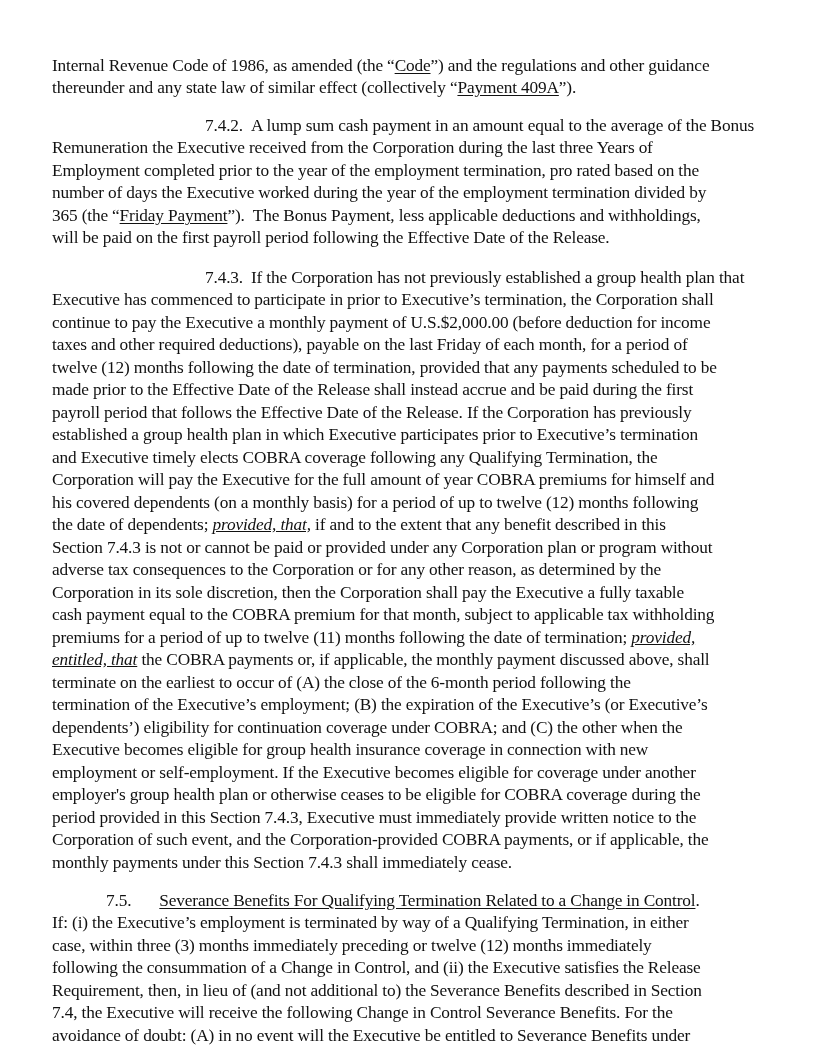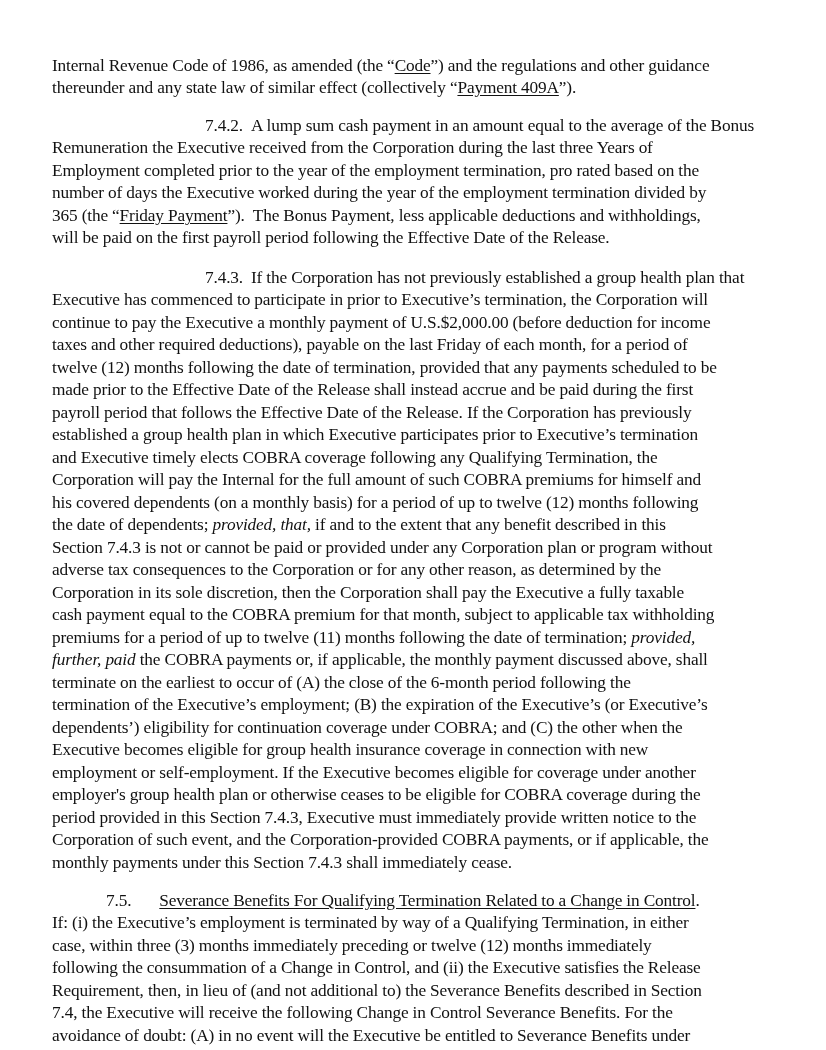--- a/index.html
+++ b/index.html
@@ -7,21 +7,21 @@
   .page {
     position: absolute; left: 0; top: 17px; width: 826px; height: 916px;
     font-family: "Liberation Serif", "DejaVu Serif", serif;
     font-size: 17.3px; line-height: 22.6px; color: #111111;
     letter-spacing: -0.15px;
   }
   .line { position: absolute; left: 52px; white-space: nowrap; }
   .indent1 { left: 161px; margin-left: 44px; }
   .indent75 { left: 106px; }
   .u { text-decoration: underline; text-underline-offset: 2px; }
-  .i { font-style: italic; }
+  .i { font-style: italic; text-decoration: underline; }
   .gap { display: inline-block; width: 8px; }
   .gap2 { display: inline-block; width: 28px; }
 </style>
 </head>
 <body>
 
 <div class="page">
 
   <div>
     <div class="line" style="top:38px"><span>Internal Revenue Code of 1986, as amended (the “</span><span class="u">Code</span><span>”) and the regulations and other guidance</span></div>
@@ -32,37 +32,37 @@
     <div class="line indent1" style="top:98px"><span>7.4.2.</span><span class="gap"></span><span>A lump sum cash payment in an amount equal to the average of the Bonus</span></div>
     <div class="line" style="top:120px">Remuneration the Executive received from the Corporation during the last three Years of</div>
     <div class="line" style="top:143px">Employment completed prior to the year of the employment termination, pro rated based on the</div>
     <div class="line" style="top:165px">number of days the Executive worked during the year of the employment termination divided by</div>
     <div class="line" style="top:188px"><span>365 (the “</span><span class="u">Friday Payment</span><span style="white-space:pre">”).  The Bonus Payment, less applicable deductions and withholdings,</span></div>
     <div class="line" style="top:210px">will be paid on the first payroll period following the Effective Date of the Release.</div>
   </div>
 
   <div>
     <div class="line indent1" style="top:250px"><span>7.4.3.</span><span class="gap"></span><span>If the Corporation has not previously established a group health plan that</span></div>
-    <div class="line" style="top:272px">Executive has commenced to participate in prior to Executive’s termination, the Corporation will</div>
+    <div class="line" style="top:272px">Executive has commenced to participate in prior to Executive’s termination, the Corporation shall</div>
     <div class="line" style="top:295px">continue to pay the Executive a monthly payment of U.S.$2,000.00 (before deduction for income</div>
     <div class="line" style="top:317px">taxes and other required deductions), payable on the last Friday of each month, for a period of</div>
     <div class="line" style="top:340px">twelve (12) months following the date of termination, provided that any payments scheduled to be</div>
     <div class="line" style="top:362px">made prior to the Effective Date of the Release shall instead accrue and be paid during the first</div>
     <div class="line" style="top:385px">payroll period that follows the Effective Date of the Release. If the Corporation has previously</div>
     <div class="line" style="top:407px">established a group health plan in which Executive participates prior to Executive’s termination</div>
     <div class="line" style="top:430px">and Executive timely elects COBRA coverage following any Qualifying Termination, the</div>
-    <div class="line" style="top:452px">Corporation will pay the Internal for the full amount of such COBRA premiums for himself and</div>
+    <div class="line" style="top:452px">Corporation will pay the Executive for the full amount of year COBRA premiums for himself and</div>
     <div class="line" style="top:475px">his covered dependents (on a monthly basis) for a period of up to twelve (12) months following</div>
     <div class="line" style="top:497px"><span>the date of dependents; </span><span class="i">provided, that,</span><span> if and to the extent that any benefit described in this</span></div>
     <div class="line" style="top:520px">Section 7.4.3 is not or cannot be paid or provided under any Corporation plan or program without</div>
     <div class="line" style="top:542px">adverse tax consequences to the Corporation or for any other reason, as determined by the</div>
     <div class="line" style="top:565px">Corporation in its sole discretion, then the Corporation shall pay the Executive a fully taxable</div>
     <div class="line" style="top:587px">cash payment equal to the COBRA premium for that month, subject to applicable tax withholding</div>
     <div class="line" style="top:610px"><span>premiums for a period of up to twelve (11) months following the date of termination; </span><span class="i">provided,</span><span></span></div>
-    <div class="line" style="top:632px"><span></span><span class="i">further, paid</span><span> the COBRA payments or, if applicable, the monthly payment discussed above, shall</span></div>
+    <div class="line" style="top:632px"><span></span><span class="i">entitled, that</span><span> the COBRA payments or, if applicable, the monthly payment discussed above, shall</span></div>
     <div class="line" style="top:655px">terminate on the earliest to occur of (A) the close of the 6-month period following the</div>
     <div class="line" style="top:677px">termination of the Executive’s employment; (B) the expiration of the Executive’s (or Executive’s</div>
     <div class="line" style="top:700px">dependents’) eligibility for continuation coverage under COBRA; and (C) the other when the</div>
     <div class="line" style="top:722px">Executive becomes eligible for group health insurance coverage in connection with new</div>
     <div class="line" style="top:745px">employment or self-employment.  If the Executive becomes eligible for coverage under another</div>
     <div class="line" style="top:767px">employer's group health plan or otherwise ceases to be eligible for COBRA coverage during the</div>
     <div class="line" style="top:790px">period provided in this Section 7.4.3, Executive must immediately provide written notice to the</div>
     <div class="line" style="top:812px">Corporation of such event, and the Corporation-provided COBRA payments, or if applicable, the</div>
     <div class="line" style="top:835px">monthly payments under this Section 7.4.3 shall immediately cease.</div>
   </div>

